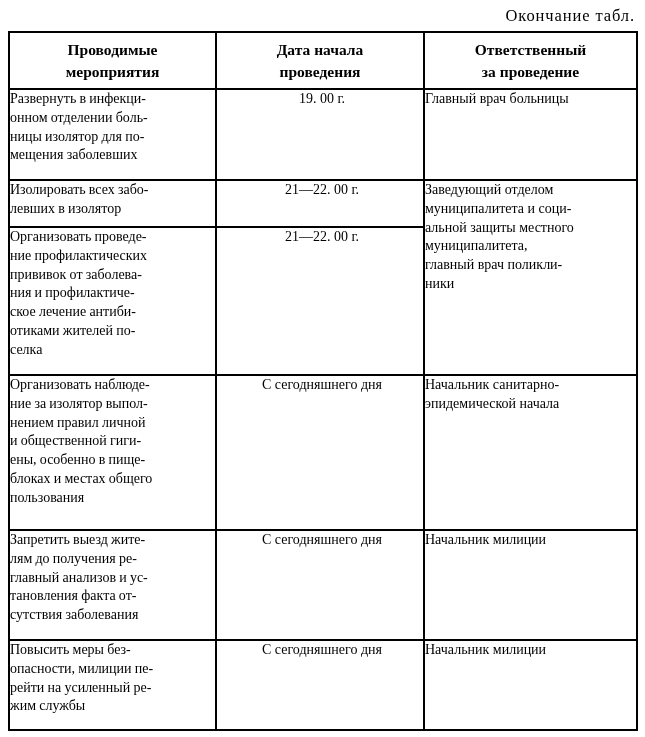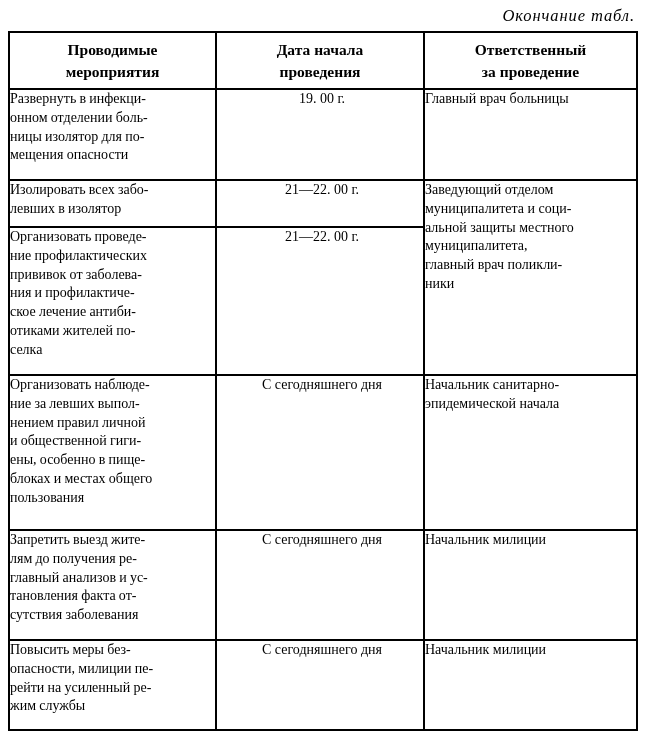--- a/index.html
+++ b/index.html
@@ -21,21 +21,20 @@
     position: absolute;
     top: 0px;
     left: 0px;
     width: 637px;
     height: 31px;
     display: flex;
     align-items: center;
     justify-content: flex-end;
   }
   .caption-text {
-    font-style: italic;
     font-size: 16.5px;
     letter-spacing: 0.9px;
     padding-right: 2px;
     white-space: nowrap;
   }
 
   
   .tbl-wrap {
     position: absolute;
     left: 8px;
@@ -138,21 +137,21 @@
         </th>
       </tr>
     </thead>
     <tbody>
 
       <tr class="r1">
         <td class="cell col-actions">
           <span class="ln">Развернуть в инфекци-</span>
           <span class="ln">онном отделении боль-</span>
           <span class="ln">ницы изолятор для по-</span>
-          <span class="ln">мещения опасности</span>
+          <span class="ln">мещения заболевших</span>
         </td>
         <td class="cell col-date">19. 00 г.</td>
         <td class="cell col-resp">
           <span class="ln">Главный врач больницы</span>
         </td>
       </tr>
 
       <tr class="r2">
         <td class="cell col-actions">
           <span class="ln">Изолировать всех забо-</span>
@@ -178,21 +177,21 @@
           <span class="ln">ское лечение антиби-</span>
           <span class="ln">отиками жителей по-</span>
           <span class="ln">селка</span>
         </td>
         <td class="cell col-date">21—22. 00 г.</td>
       </tr>
 
       <tr class="r4">
         <td class="cell col-actions">
           <span class="ln">Организовать наблюде-</span>
-          <span class="ln">ние за левших выпол-</span>
+          <span class="ln">ние за изолятор выпол-</span>
           <span class="ln">нением правил личной</span>
           <span class="ln">и общественной гиги-</span>
           <span class="ln">ены, особенно в пище-</span>
           <span class="ln">блоках и местах общего</span>
           <span class="ln">пользования</span>
         </td>
         <td class="cell col-date">С сегодняшнего дня</td>
         <td class="cell col-resp">
           <span class="ln">Начальник санитарно-</span>
           <span class="ln">эпидемической начала</span>

